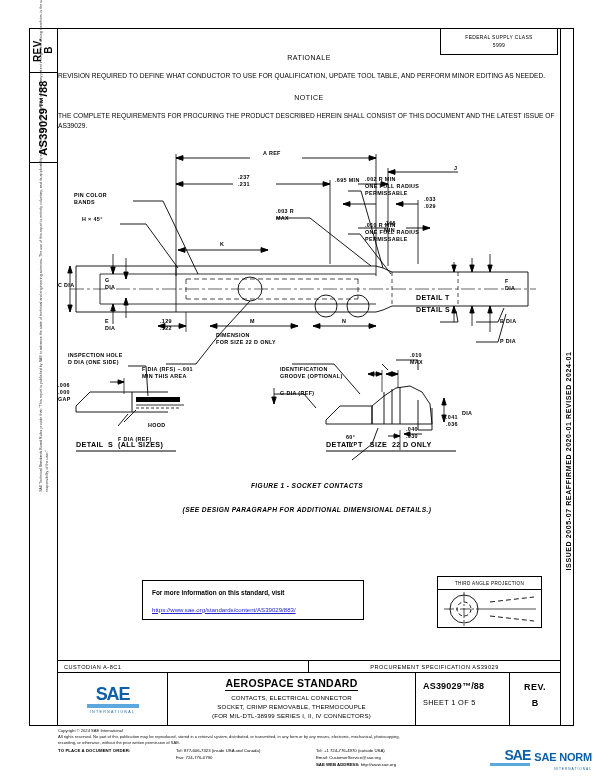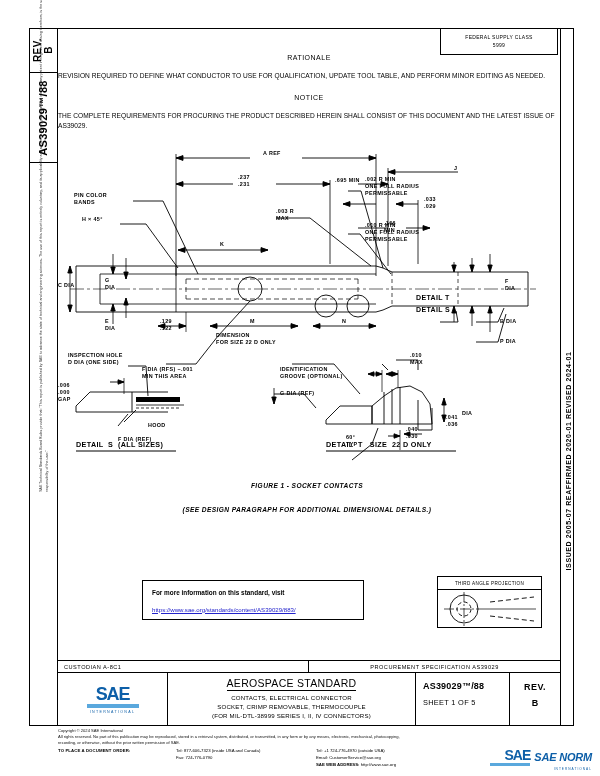--- a/index.html
+++ b/index.html
@@ -135,21 +135,21 @@
   .tb-row1 { height:13px; border-top:1.3px solid #000; border-bottom:1.3px solid #000; display:flex; }
   .tb-cust { width:50%; border-right:1.3px solid #000; display:flex; align-items:center; padding-left:6px;
              font-size:5.6px; letter-spacing:.5px; }
   .tb-proc { width:50%; display:flex; align-items:center; justify-content:center;
              font-size:5.6px; letter-spacing:.5px; }
   .tb-row2 { height:52px; display:flex; }
   .tb-logo { width:110px; border-right:1.3px solid #000; display:flex; flex-direction:column;
              align-items:center; justify-content:center; }
   .tb-title { flex:1; border-right:1.3px solid #000; text-align:center;
               display:flex; flex-direction:column; align-items:center; justify-content:center; padding:2px 4px; }
-  .tb-title .main { font-size:10.5px; font-weight:normal; letter-spacing:.3px;
+  .tb-title .main { font-size:10.5px; font-weight:bold; letter-spacing:.3px;
                     border-bottom:1.3px solid #000; padding-bottom:1px; margin-bottom:3px; }
   .tb-title .sub { font-size:6.1px; line-height:1.45; letter-spacing:.2px; }
   .tb-num { width:94px; border-right:1.3px solid #000; padding:8px 0 0 7px; }
   .tb-num .n { font-size:9px; font-weight:bold; letter-spacing:.2px; }
   .tb-num .s { font-size:7.4px; margin-top:7px; letter-spacing:.3px; }
   .tb-rev { width:50px; text-align:center; padding-top:9px; }
   .tb-rev .r1 { font-size:9px; font-weight:bold; letter-spacing:.4px; }
   .tb-rev .r2 { font-size:9px; font-weight:bold; margin-top:6px; }
 
   
@@ -168,21 +168,21 @@
   .ftab { display:flex; margin-top:2px; font-size:4.3px; }
   .ftab .c1 { width:118px; font-weight:bold; letter-spacing:.1px; }
   .ftab .c2 { width:140px; }
   .ftab .c3 { width:160px; }
   .ftab .lbl { font-weight:bold; }
 
   .footlogo { position:absolute; right:2px; bottom:3px; text-align:right; }
   .footlogo .fl-row { display:flex; align-items:center; justify-content:flex-end; }
   .footlogo .word2 { font-size:14px; font-weight:bold; color:#0d5fa8; letter-spacing:-1px; line-height:1; }
   .footlogo .bar2 { width:40px; height:3px; background:#5aa8dd; margin:1px 0 0 auto; }
-  .footlogo .nm { font-size:11px; font-weight:bold; color:#0d5fa8; margin-left:4px; letter-spacing:-.2px;font-style:italic; }
+  .footlogo .nm { font-size:11px; font-weight:bold; color:#0d5fa8; margin-left:4px; letter-spacing:-.2px; }
   .footlogo .intl2 { font-size:3.2px; color:#0d5fa8; letter-spacing:1px; margin-top:1px; }
 
   svg { display:block; }
 </style>
 </head>
 <body>
 
 <div id="page">
 
   <div class="frame"></div>

